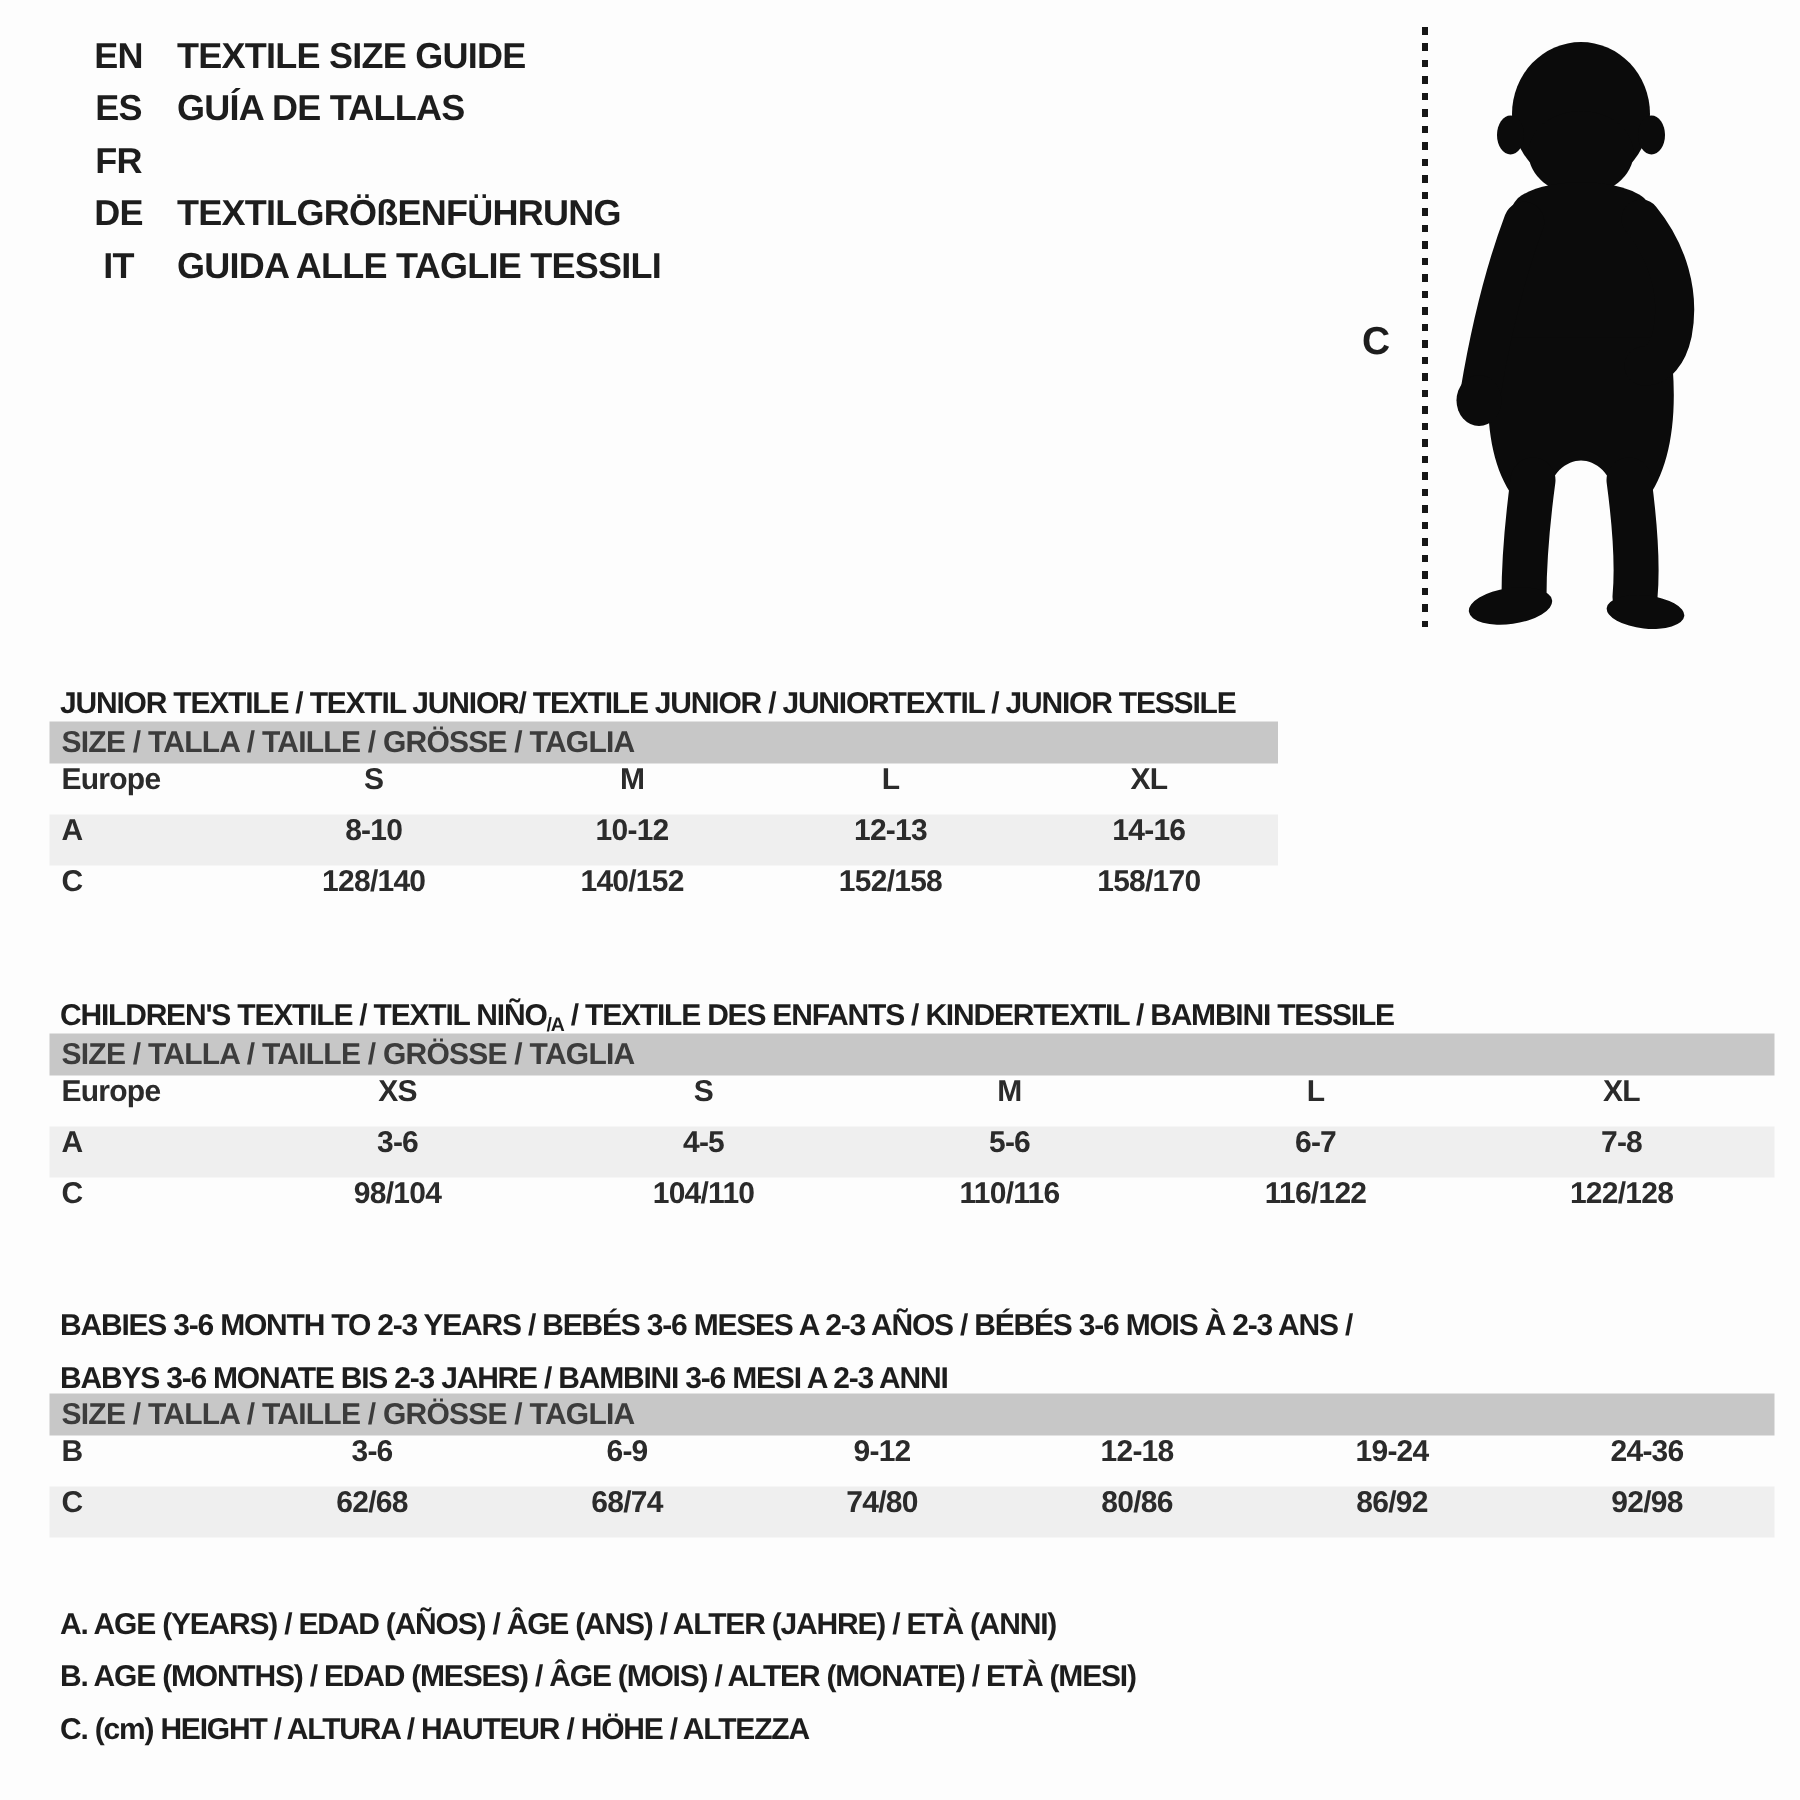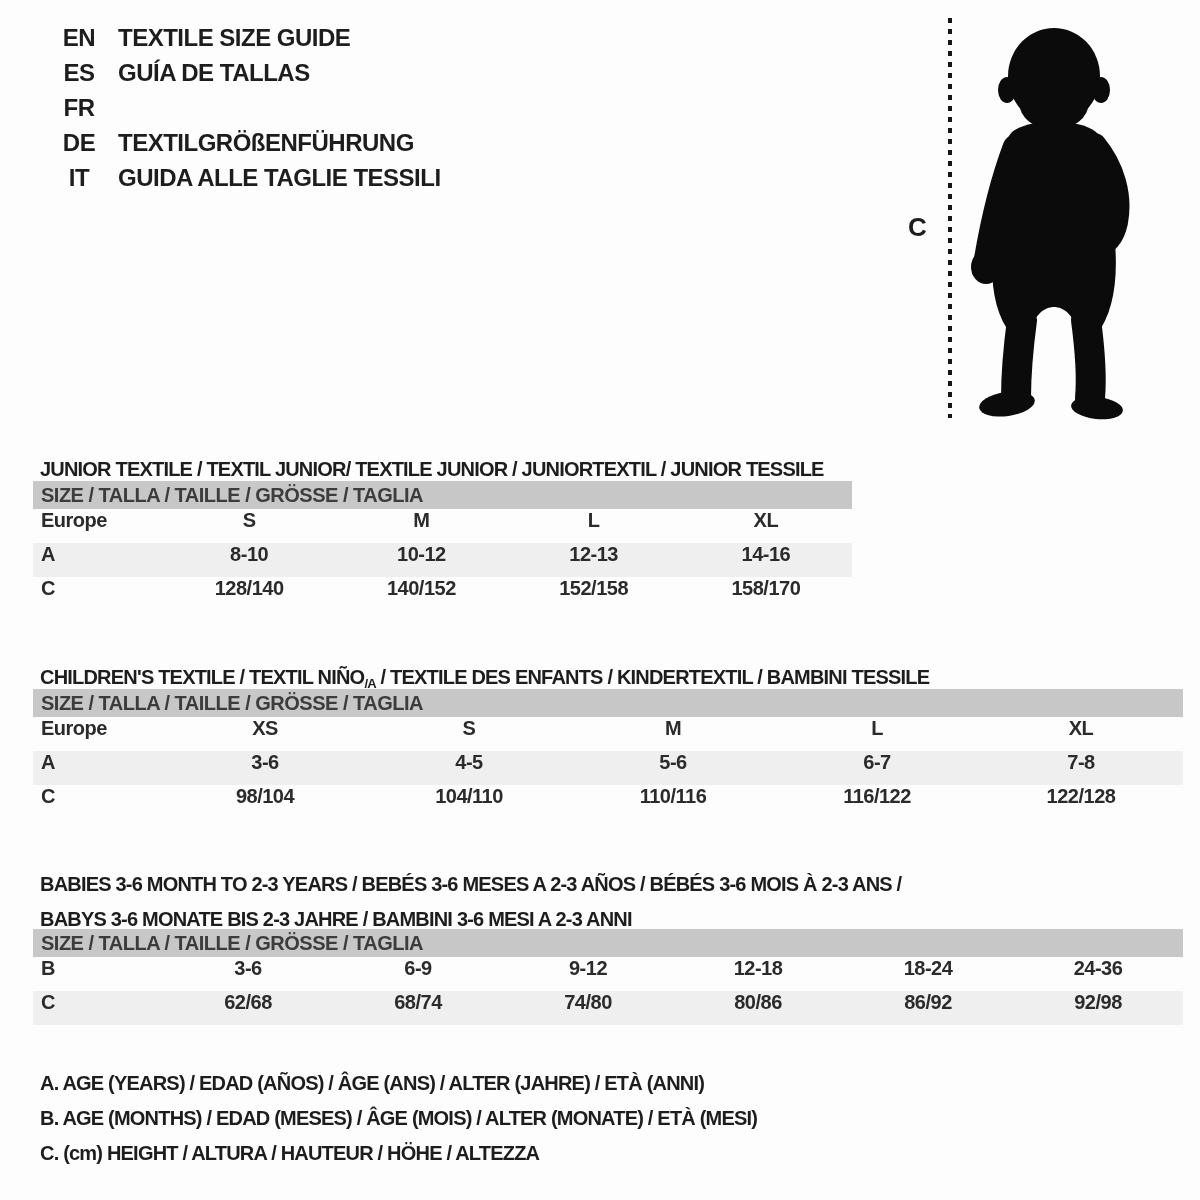--- a/index.html
+++ b/index.html
@@ -170,21 +170,21 @@
   </div>
 
   <div class="size-table" id="babies-table">
     <div class="t-header">SIZE / TALLA / TAILLE / GRÖSSE / TAGLIA</div>
     <div class="t-row">
       <span class="t-label">B</span>
       <span class="t-cell">3-6</span>
       <span class="t-cell">6-9</span>
       <span class="t-cell">9-12</span>
       <span class="t-cell">12-18</span>
-      <span class="t-cell">18-24</span>
+      <span class="t-cell">19-24</span>
       <span class="t-cell">24-36</span>
     </div>
     <div class="t-row shaded">
       <span class="t-label">C</span>
       <span class="t-cell">62/68</span>
       <span class="t-cell">68/74</span>
       <span class="t-cell">74/80</span>
       <span class="t-cell">80/86</span>
       <span class="t-cell">86/92</span>
       <span class="t-cell">92/98</span>

